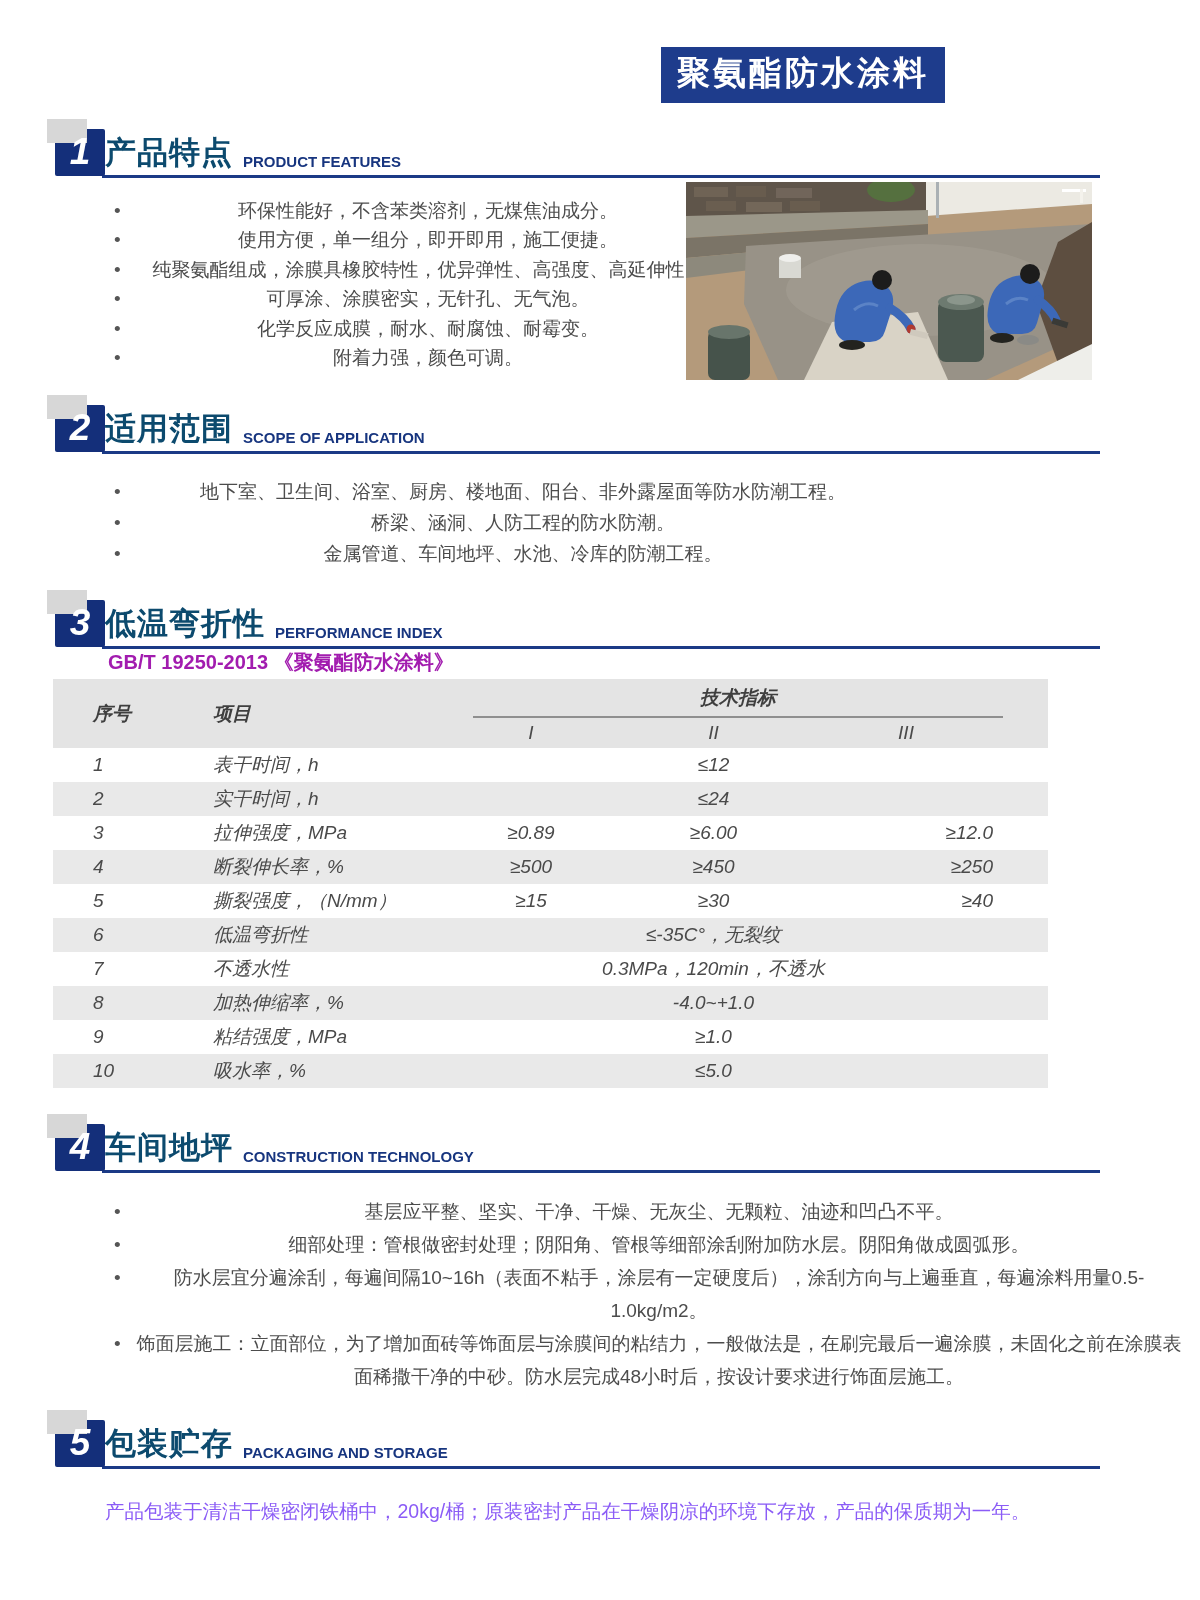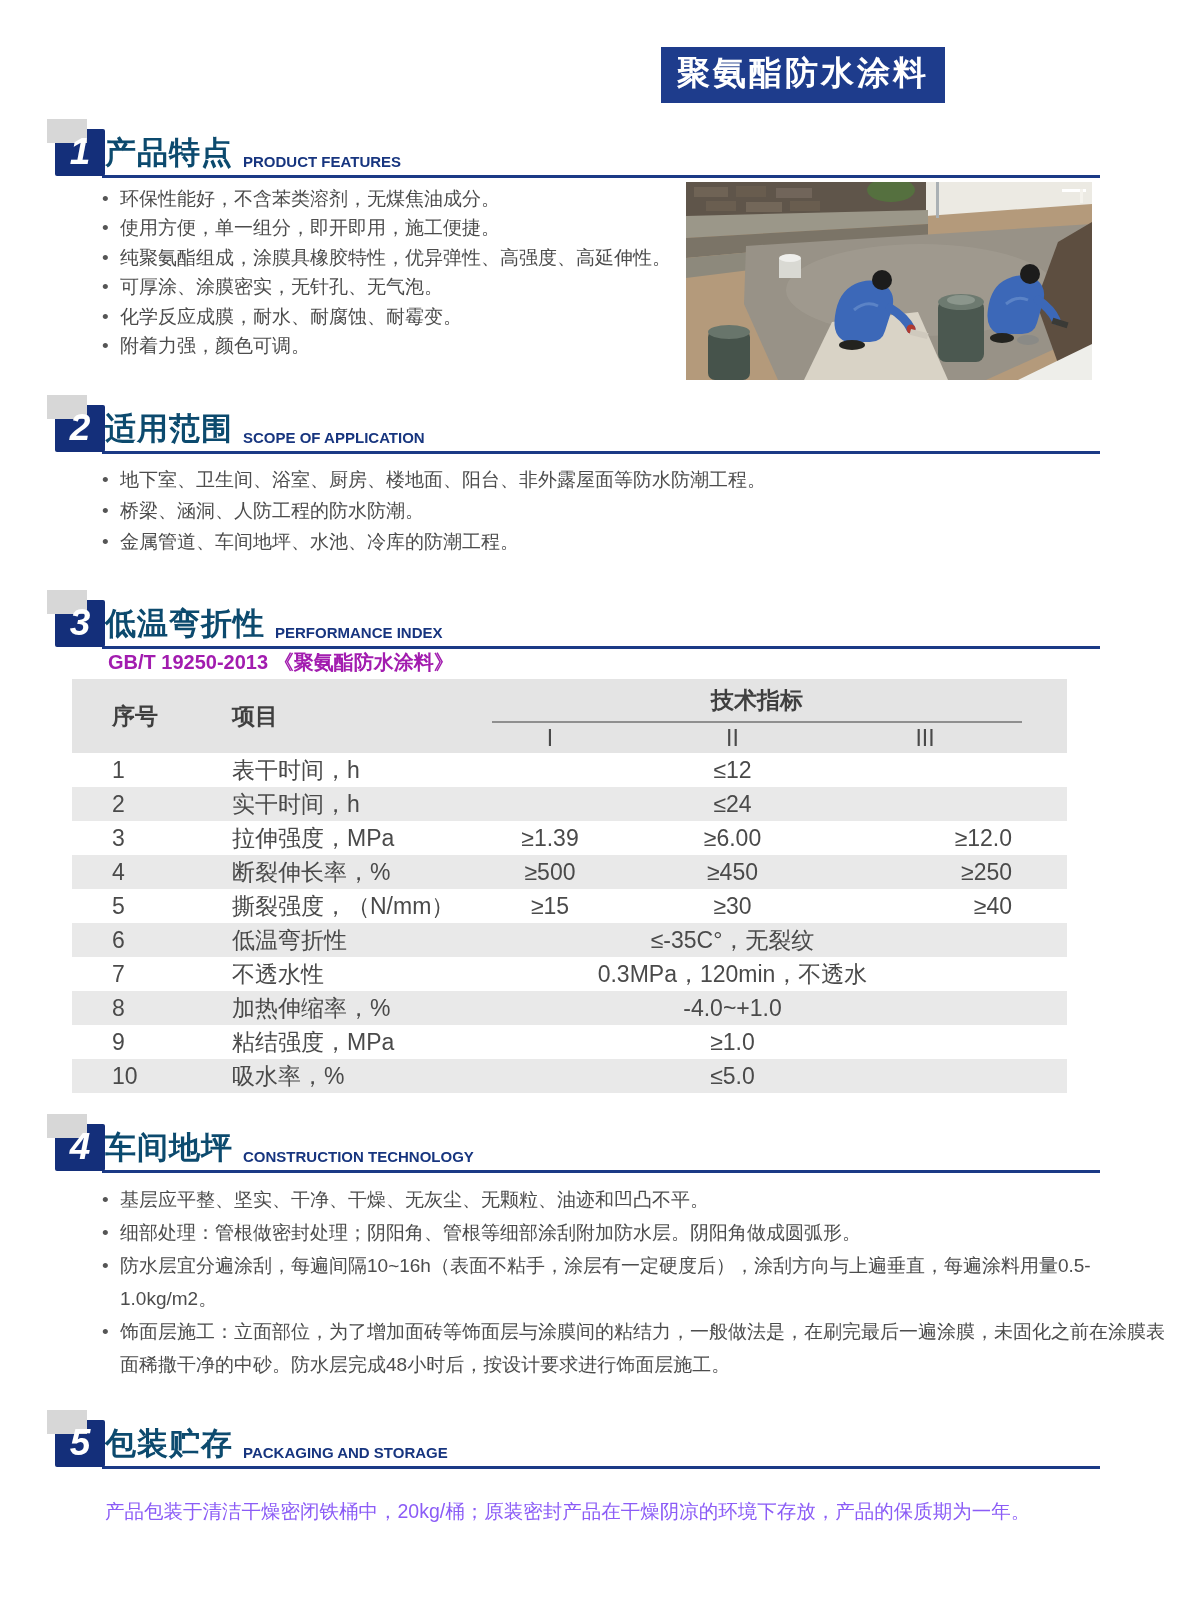--- a/index.html
+++ b/index.html
@@ -27,36 +27,36 @@
   .num-box::before {
     content:""; position:absolute; left:-8px; top:-10px;
     width:40px; height:24px; background:#d7d7d7; z-index:-1;
   }
   .sec .zh { color:#0c4a6e; font-size:31px; font-weight:800; letter-spacing:1px; padding-bottom:2px; white-space:nowrap; }
   .sec .en { color:#17357f; font-size:15px; font-weight:700; margin-left:10px; padding-bottom:6px; white-space:nowrap; }
 
   .s1 { top:126px; } .s2 { top:402px; } .s3 { top:597px; } .s4 { top:1121px; } .s5 { top:1417px; }
 
   
-  ul.bullets { position:absolute; margin:0; padding:0; list-style:none; color:#4c4c4c; font-size:19px; }
+  ul.bullets { position:absolute; margin:12px; padding:0; list-style:none; color:#4c4c4c; font-size:19px;text-align:center; }
   ul.bullets li { position:relative; padding-left:18px; }
   ul.bullets li::before { content:"•"; position:absolute; left:0; top:0; color:#555; }
   .content-1 { left:102px; top:184px; width:610px; }
   .content-1 li { line-height:29.4px; }
   .content-2 { left:102px; top:464px; width:800px; }
   .content-2 li { line-height:31px; }
   .content-4 { left:102px; top:1183px; width:1072px; }
   .content-4 li { line-height:33px; }
 
   
   .photo { position:absolute; left:686px; top:182px; width:406px; height:198px; }
 
   
   .gbt { position:absolute; left:108px; top:649px; color:#a21caf; font-size:20px; font-weight:bold; }
-  table.ptable { position:absolute; left:72px; top:679px; width:995px; border-collapse:collapse; font-size:23px; color:#4a4a4a; table-layout:fixed; }
+  table.ptable { position:absolute; left:53px; top:679px; width:995px; border-collapse:collapse; font-size:19px; color:#4a4a4a; table-layout:fixed;font-style:italic; }
   table.ptable col.c-no   { width:130px; }
   table.ptable col.c-item { width:270px; }
   table.ptable col.c-v1   { width:180px; }
   table.ptable col.c-v2   { width:185px; }
   table.ptable col.c-v3   { width:230px; }
   table.ptable thead th { background:#e4e4e4; font-weight:bold; color:#3f3f3f; }
   table.ptable thead tr.h1 th { height:32px; }
   table.ptable thead tr.h2 th { height:28px; font-weight:normal; color:#4a4a4a; }
   th.th-no  { text-align:left; padding-left:40px; }
   th.th-item{ text-align:left; padding-left:30px; }
@@ -208,21 +208,21 @@
           <td class="vmerged" colspan="3">≤12</td>
         </tr>
         <tr class="band">
           <td class="td-no">2</td>
           <td class="td-item">实干时间，h</td>
           <td class="vmerged" colspan="3">≤24</td>
         </tr>
         <tr>
           <td class="td-no">3</td>
           <td class="td-item">拉伸强度，MPa</td>
-          <td class="val">≥1.39</td>
+          <td class="val">≥0.89</td>
           <td class="val">≥6.00</td>
           <td class="val3">≥12.0</td>
         </tr>
         <tr class="band">
           <td class="td-no">4</td>
           <td class="td-item">断裂伸长率，%</td>
           <td class="val">≥500</td>
           <td class="val">≥450</td>
           <td class="val3">≥250</td>
         </tr>

